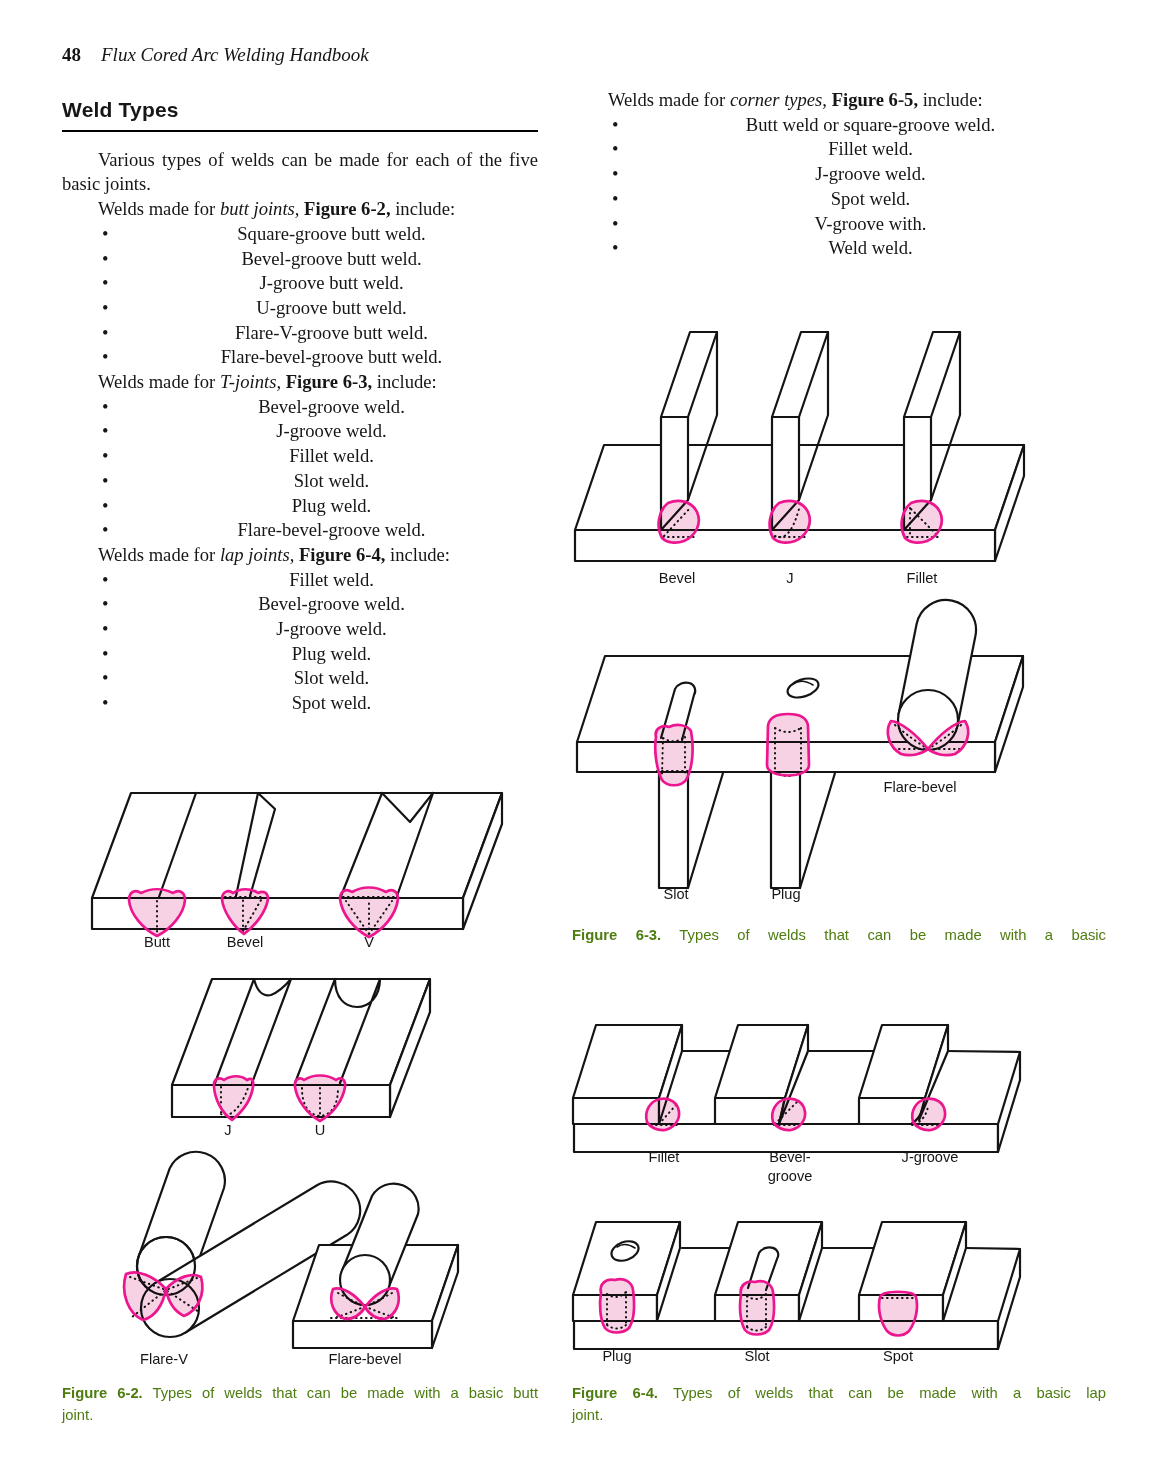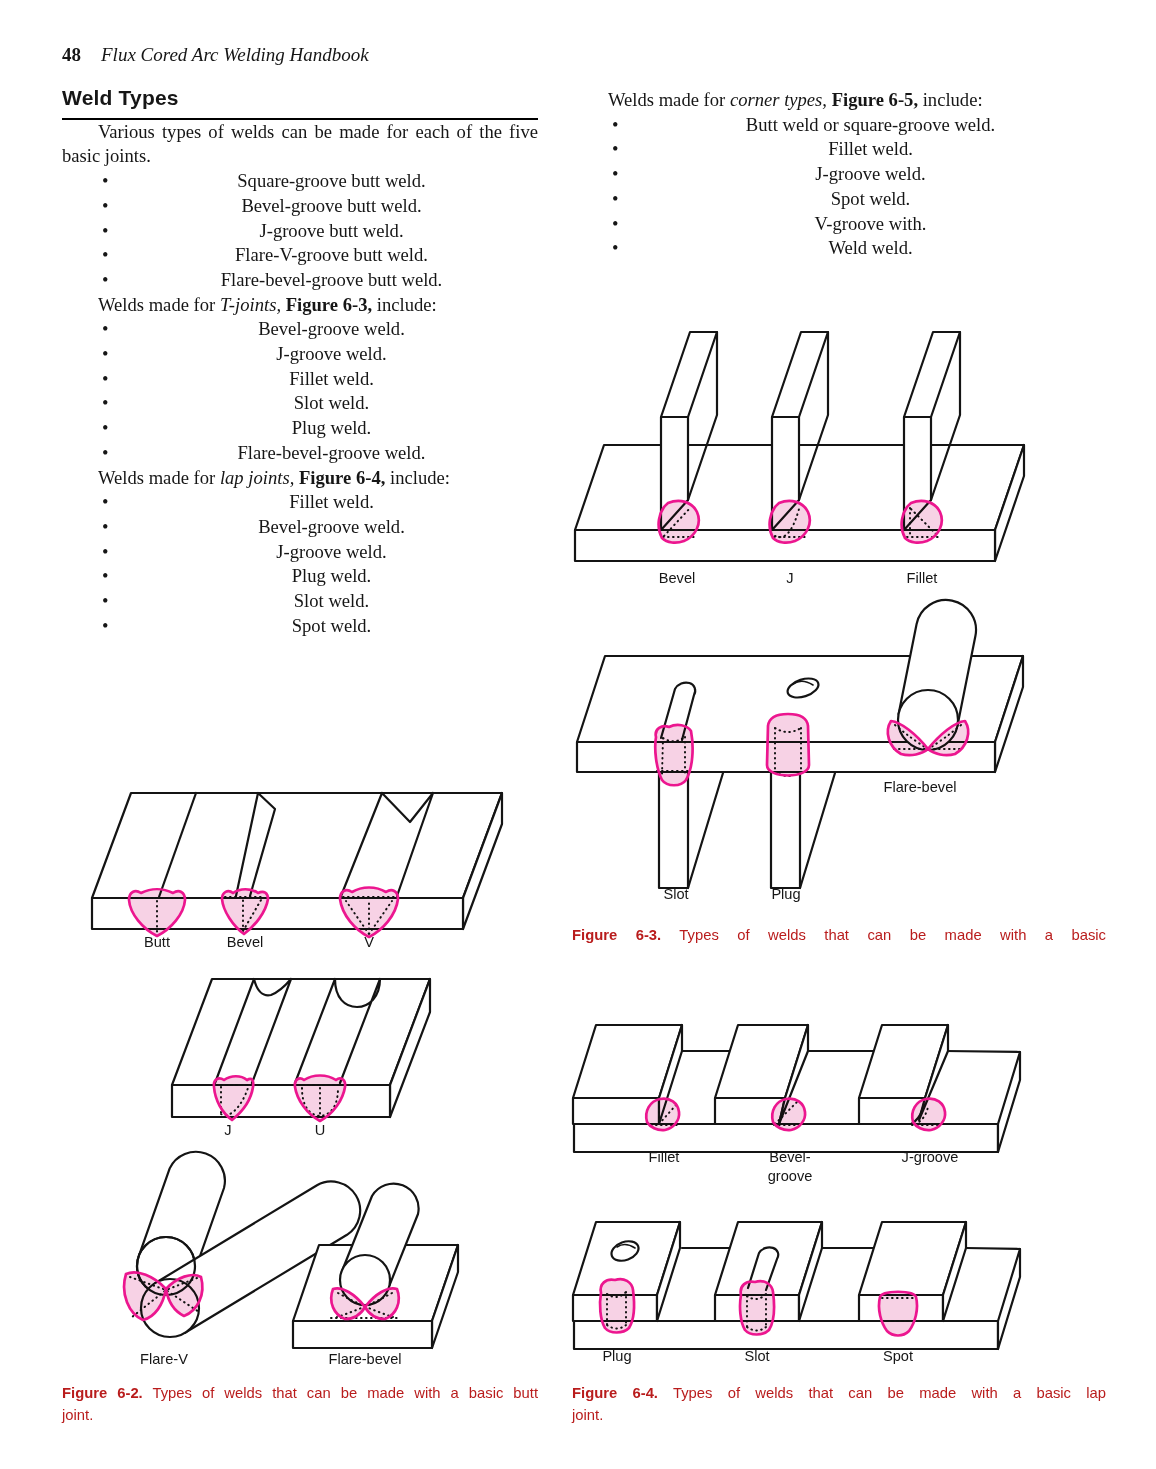--- a/index.html
+++ b/index.html
@@ -4,61 +4,63 @@
 <style>
   html,body{margin:0;padding:0;background:#e8e8e8}
   .page{position:relative;width:1156px;height:1469px;background:#ffffff;
         font-family:"Liberation Serif",serif;color:#161616;overflow:hidden;margin:0 auto}
   
   .hdr{position:absolute;left:62px;top:44px;font-size:19px;white-space:nowrap}
   .hdr .num{font-weight:bold;margin-right:20px}
   .hdr .title{font-style:italic}
   
   .textcol{position:absolute;font-size:18.6px;line-height:24.7px;text-align:justify}
-  #leftcol{left:62px;top:86px;width:476px}
+  #leftcol{left:62px;top:98px;width:476px}
   #rightcol{left:572px;top:88px;width:534px}
   .sechead{font-family:"Liberation Sans",sans-serif;font-weight:bold;font-size:21px;
            margin:0;padding-bottom:7px;border-bottom:2.6px solid #000;text-align:left;letter-spacing:.2px}
   .para{margin:0;text-indent:36px}
-  .gap-top{}
+  .gap-top{margin-top:16px}
   ul.blist{margin:0;padding:0;list-style:none}
   .blist li{position:relative;padding-left:63px;text-align:center}
   .blist li::before{content:"\2022";position:absolute;left:40px;top:0}
   
   .figsvg{position:absolute}
   svg .ln {fill:none;stroke:#141414;stroke-width:2.2;stroke-linecap:round;stroke-linejoin:round}
   svg .ln2{fill:none;stroke:#141414;stroke-width:1.6;stroke-linecap:round}
   svg .face{fill:#ffffff;stroke:#141414;stroke-width:2.2;stroke-linejoin:round}
   svg .wf{fill:#f7d2e5;mix-blend-mode:multiply;stroke:none}
   svg .ws{fill:none;stroke:#ec168f;stroke-width:2.7;stroke-linejoin:round;stroke-linecap:round}
   svg .dot{fill:none;stroke:#101010;stroke-width:2;stroke-dasharray:.6 4.4;stroke-linecap:round}
   svg text{font-family:"Liberation Sans",sans-serif;font-size:14.6px;fill:#161616;text-anchor:middle}
   
   .cap{position:absolute;font-family:"Liberation Sans",sans-serif;font-size:14.8px;
-       line-height:21.5px;color:#b91c1c}
+       line-height:21.5px;color:#4d7c0f}
   .cap .b{font-weight:bold}
   .jline{text-align:justify;text-align-last:justify}
 </style>
 </head>
 <body>
 
 <div class="page">
 
   <div class="hdr">
     <span class="num">48</span><span class="title">Flux Cored Arc Welding Handbook</span>
   </div>
 
   <div id="leftcol" class="textcol">
     <h2 class="sechead">Weld Types</h2>
     <p class="para gap-top">Various types of welds can be made for each of the five basic joints.</p>
 
+    <p class="para"><span>Welds made for </span><i>butt joints,</i><b> Figure 6-2,</b><span> include:</span></p>
     <ul class="blist">
       <li>Square-groove butt weld.</li>
       <li>Bevel-groove butt weld.</li>
       <li>J-groove butt weld.</li>
+      <li>U-groove butt weld.</li>
       <li>Flare-V-groove butt weld.</li>
       <li>Flare-bevel-groove butt weld.</li>
     </ul>
 
     <p class="para"><span>Welds made for </span><i>T-joints,</i><b> Figure 6-3,</b><span> include:</span></p>
     <ul class="blist">
       <li>Bevel-groove weld.</li>
       <li>J-groove weld.</li>
       <li>Fillet weld.</li>
       <li>Slot weld.</li>

